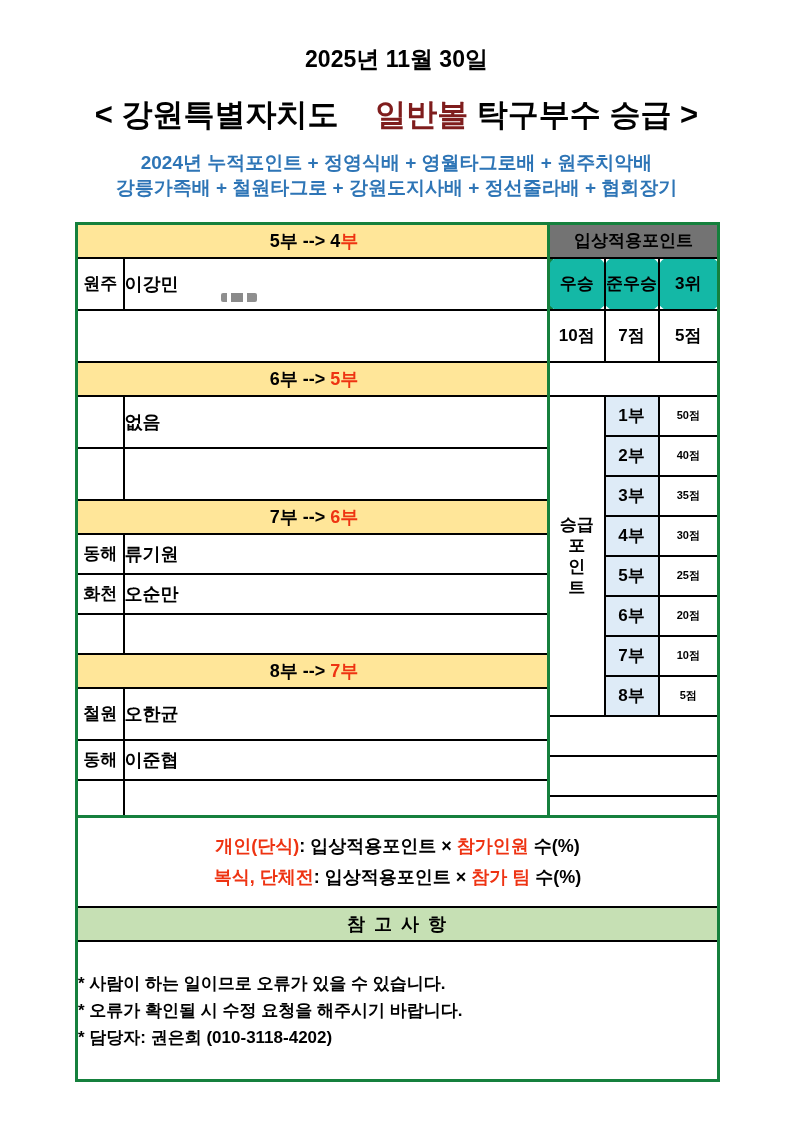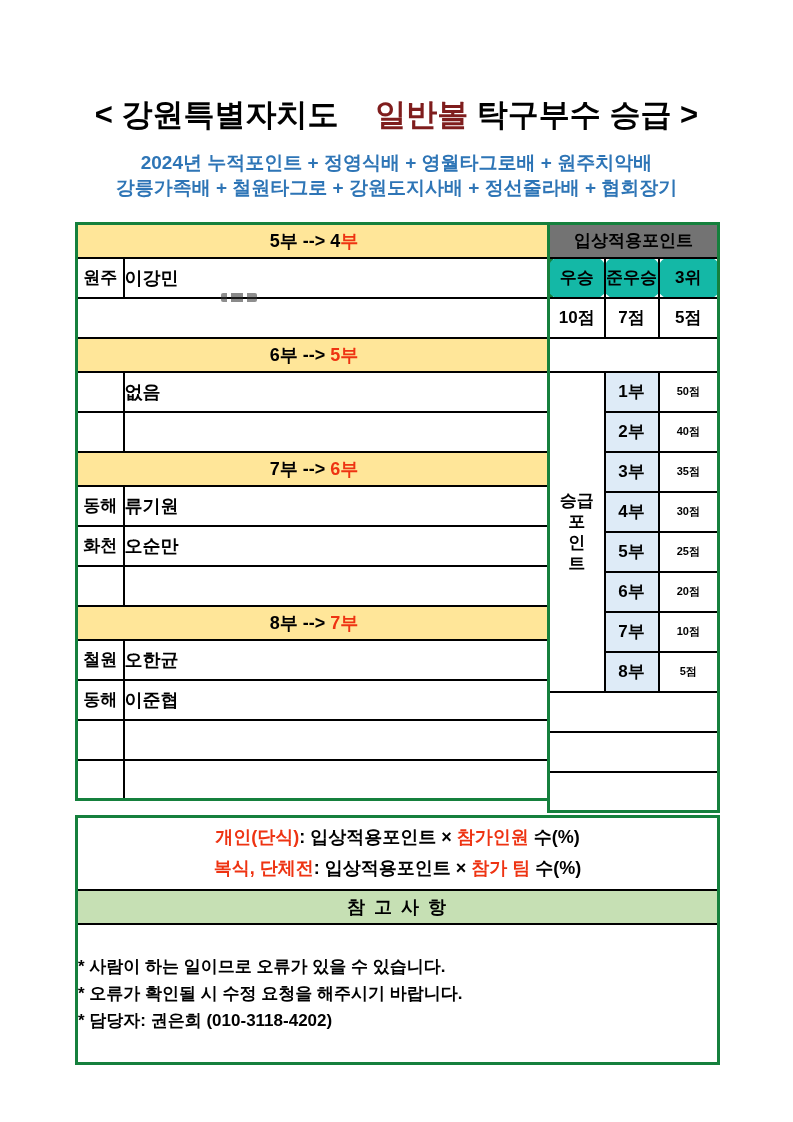--- a/index.html
+++ b/index.html
@@ -17,22 +17,22 @@
 
   
   table{border-collapse:collapse;table-layout:fixed;position:absolute;}
   table.grid{border:3px solid #15803d;}
   table.grid td{border:2px solid #000;padding:0;vertical-align:middle;
                 font-weight:700;overflow:hidden;}
   .left-table{left:75px;top:222px;width:475px;}
   .right-table{left:547px;top:222px;width:170px;}
   .bottom-table{left:75px;top:815px;width:642px;}
 
-  tr.h34{height:34px;} tr.h40{height:40px;} tr.h44{height:40px;margin-left:12px;}
-  tr.h72{height:73px;} tr.h112{height:140px;}
+  tr.h34{height:34px;} tr.h40{height:40px;} tr.h44{height:52px;margin-left:12px;}
+  tr.h72{height:90px;} tr.h112{height:140px;}
 
   td.sec{background:#ffe699;text-align:center;font-size:18px;}
   td.sec .red{color:#ee3312;}
   td.region{text-align:center;font-size:17px;}
   td.name{text-align:left;padding-left:12px;font-size:18px;}
 
   td.award-hdr{background:#737373;text-align:center;font-size:17px;}
   td.award-col{background:#14b8a6;text-align:center;font-size:17px;border-radius:9px;}
   td.award-val{background:#ffffff;text-align:center;font-size:17px;}
   td.blank{background:#ffffff;}
@@ -51,20 +51,21 @@
   .artifact{position:absolute;left:221px;top:293px;width:36px;height:9px;
             opacity:.55;border-radius:2px;
             background:linear-gradient(90deg,#333 0 6px,transparent 6px 10px,
                        #2a2a2a 10px 22px,transparent 22px 26px,#333 26px 36px);}
 </style>
 </head>
 <body>
 
 <div class="sheet">
 
+  <div class="hdr-date">2025년 11월 30일</div>
   <div class="hdr-title"><span>&lt; 강원특별자치도 </span><span class="red-u">일반볼</span><span> 탁구부수 승급 &gt;</span></div>
   <div class="hdr-sub">
     <div>2024년 누적포인트 + 정영식배 + 영월타그로배 + 원주치악배</div>
     <div>강릉가족배 + 철원타그로 + 강원도지사배 + 정선줄라배 + 협회장기</div>
   </div>
 
   <table class="grid left-table">
     <colgroup>
         <col style="width:47px">
         <col style="width:428px">

